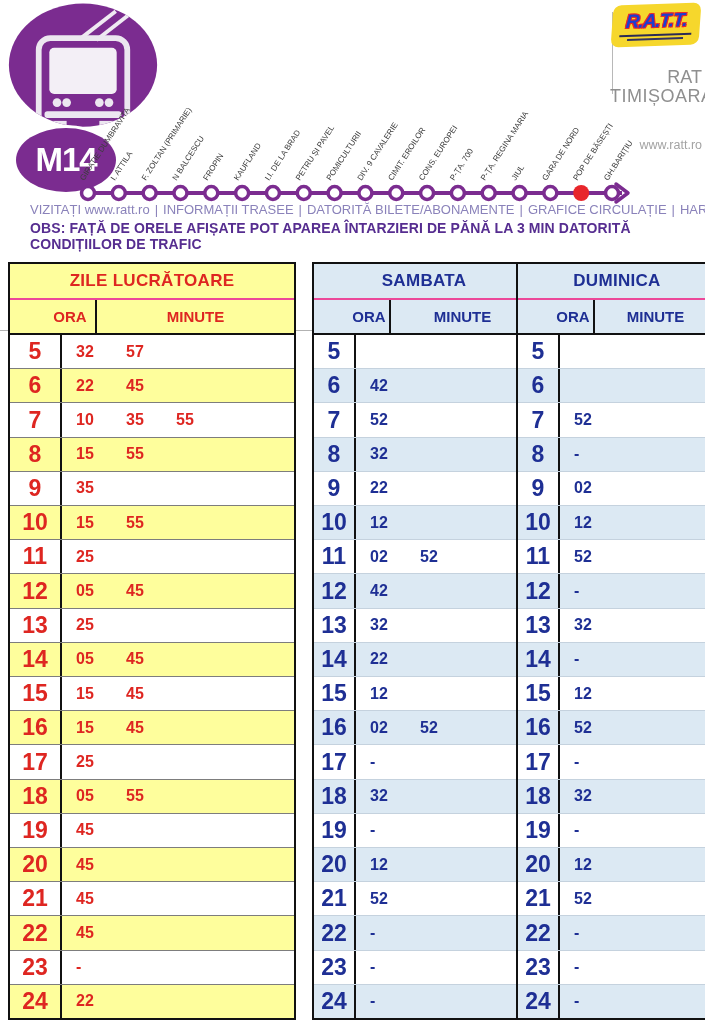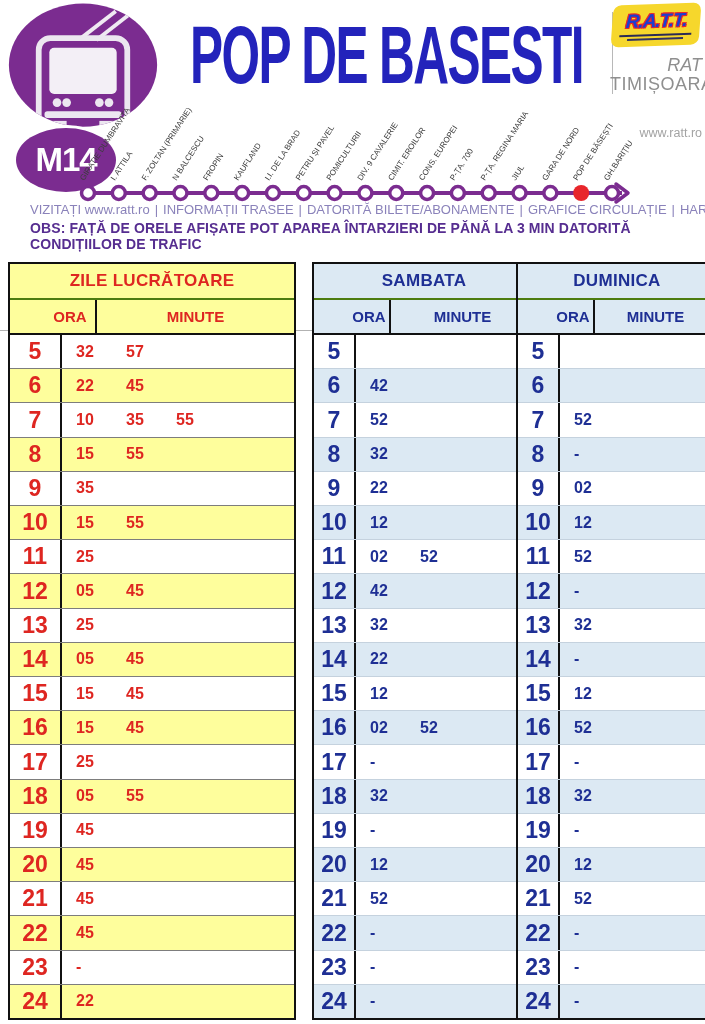--- a/index.html
+++ b/index.html
@@ -17,21 +17,21 @@
        white-space:nowrap;transform:scale(0.8,1.32);transform-origin:left center;}
   #head-divider{position:absolute;left:612px;top:12px;width:1px;height:82px;background:#b8b8b8;}
   #logo{position:absolute;left:610px;top:4px;width:92px;text-align:right;}
   #ratt-badge{width:88px;height:42px;background:#f6d72c;border-radius:8px;
        transform:rotate(-2deg) skewX(-6deg);display:flex;flex-direction:column;align-items:center;
        justify-content:center;margin-left:2px;}
   #brand{font-style:italic;font-weight:bold;font-size:19px;color:#1b3fd0;letter-spacing:-1px;
        text-shadow:1px 1px 0 #e8262b,-1px -1px 0 #e8262b,1px -1px 0 #e8262b,-1px 1px 0 #e8262b;}
   .stripe{width:72px;height:2px;background:#2a2a55;margin-top:2px;}
   .stripe.s2{width:56px;background:#33335f;}
-  .logo-rat{font-size:18px;color:#8f8f8f;margin-top:10px;line-height:1.05;font-style:italic;}
+  .logo-rat{font-size:18px;color:#8f8f8f;margin-top:22px;line-height:1.05;}
   .logo-tim{font-size:18px;color:#8f8f8f;letter-spacing:0.5px;line-height:1.1;}
   .logo-url{font-size:12.5px;color:#a3a3a3;line-height:1.1;margin-top:32px;}
 
   
   #route-svg{position:absolute;left:0;top:84px;width:705px;height:122px;}
 
   
   #linkbar{position:absolute;left:30px;top:202px;width:660px;}
   #link-items{font-size:13px;color:#8a82ba;white-space:nowrap;}
   .link-item{margin-right:5px;}
@@ -40,21 +40,21 @@
 
   #faint-line{position:absolute;left:0;top:330px;width:705px;height:1px;background:#b2b2b2;}
 
   
   .tt{position:absolute;top:262px;height:758px;border:2px solid #111;box-sizing:border-box;
       display:flex;flex-direction:column;background:#fff;}
   #t0{left:8px;width:288px;}
   #t1{left:312px;width:224px;}
   #t2{left:516px;width:202px;}
   .tt-title{flex:0 0 34px;display:flex;align-items:center;justify-content:center;
-      font-weight:bold;font-size:17px;letter-spacing:0.3px;border-bottom:2px solid #4d7c0f;}
+      font-weight:bold;font-size:17px;letter-spacing:0.3px;border-bottom:2px solid #ec4899;}
   .tt-head{flex:0 0 33px;display:flex;border-bottom:2px solid #111;font-weight:bold;font-size:15px;}
   .ora-col{display:flex;align-items:center;justify-content:center;}
   .tt-head .ora-col{border-right:2px solid #111;padding-left:35px;}
   .tt-min{flex:1;display:flex;align-items:center;justify-content:center;}
   .tt-body{flex:1;display:flex;flex-direction:column;}
   .row{flex:1;display:flex;}
   .hour{font-weight:bold;font-size:23px;border-right:2px solid #111;}
   .mins{flex:1;display:flex;align-items:center;padding-left:14px;}
   .min{width:50px;font-weight:bold;font-size:16px;}
 
@@ -92,23 +92,20 @@
       <circle cx="97" cy="103" r="4.5" fill="#ece7f0"></circle>
       <circle cx="107" cy="103" r="4.5" fill="#ece7f0"></circle>
       <rect x="40" y="112" width="80" height="7" rx="3" fill="#ece7f0"></rect>
       <rect x="48" y="122" width="15" height="10" fill="#ece7f0"></rect>
       <rect x="97" y="122" width="15" height="10" fill="#ece7f0"></rect>
     </g>
   </svg>
 
   <div id="m14">M14</div>
 
-  <div id="title-wrap">
-    <span id="title">POP DE BASESTI</span>
-  </div>
 
   <div id="head-divider"></div>
 
   <div id="logo">
     <div id="ratt-badge">
       <span id="brand">R.A.T.T.</span>
       <div class="stripe s1"></div>
       <div class="stripe s2"></div>
     </div>
     <div class="logo-rat">RAT</div>

